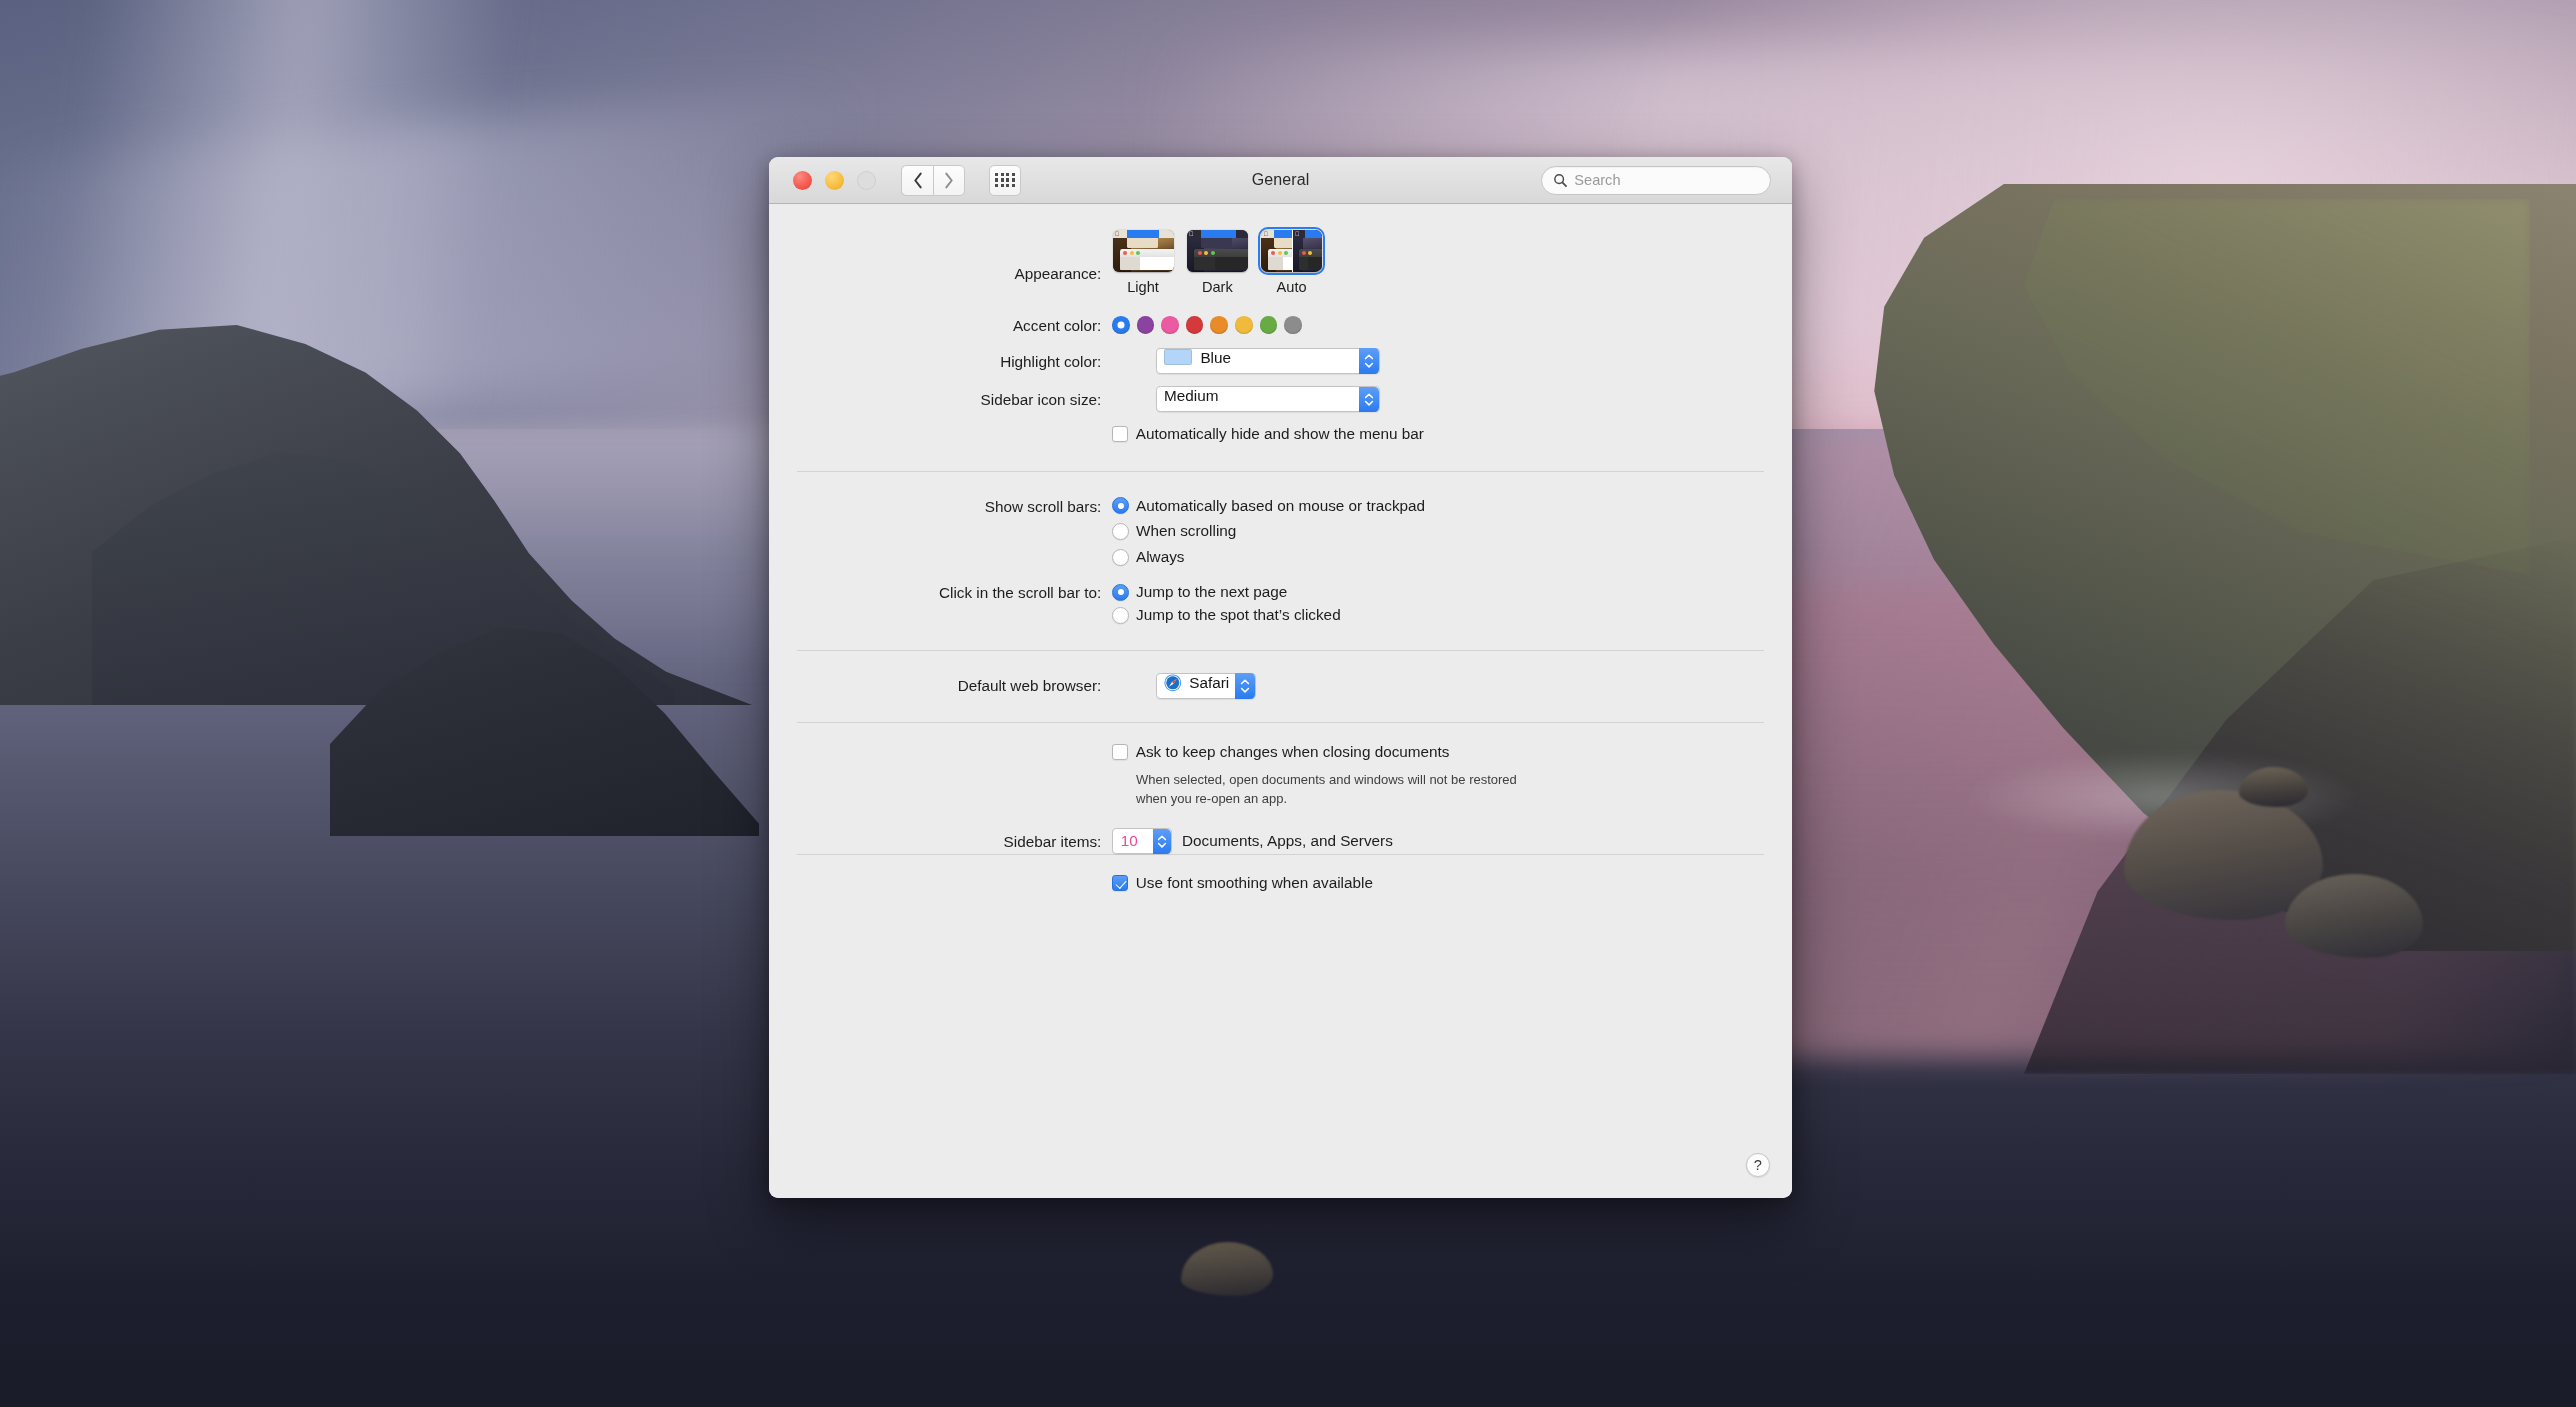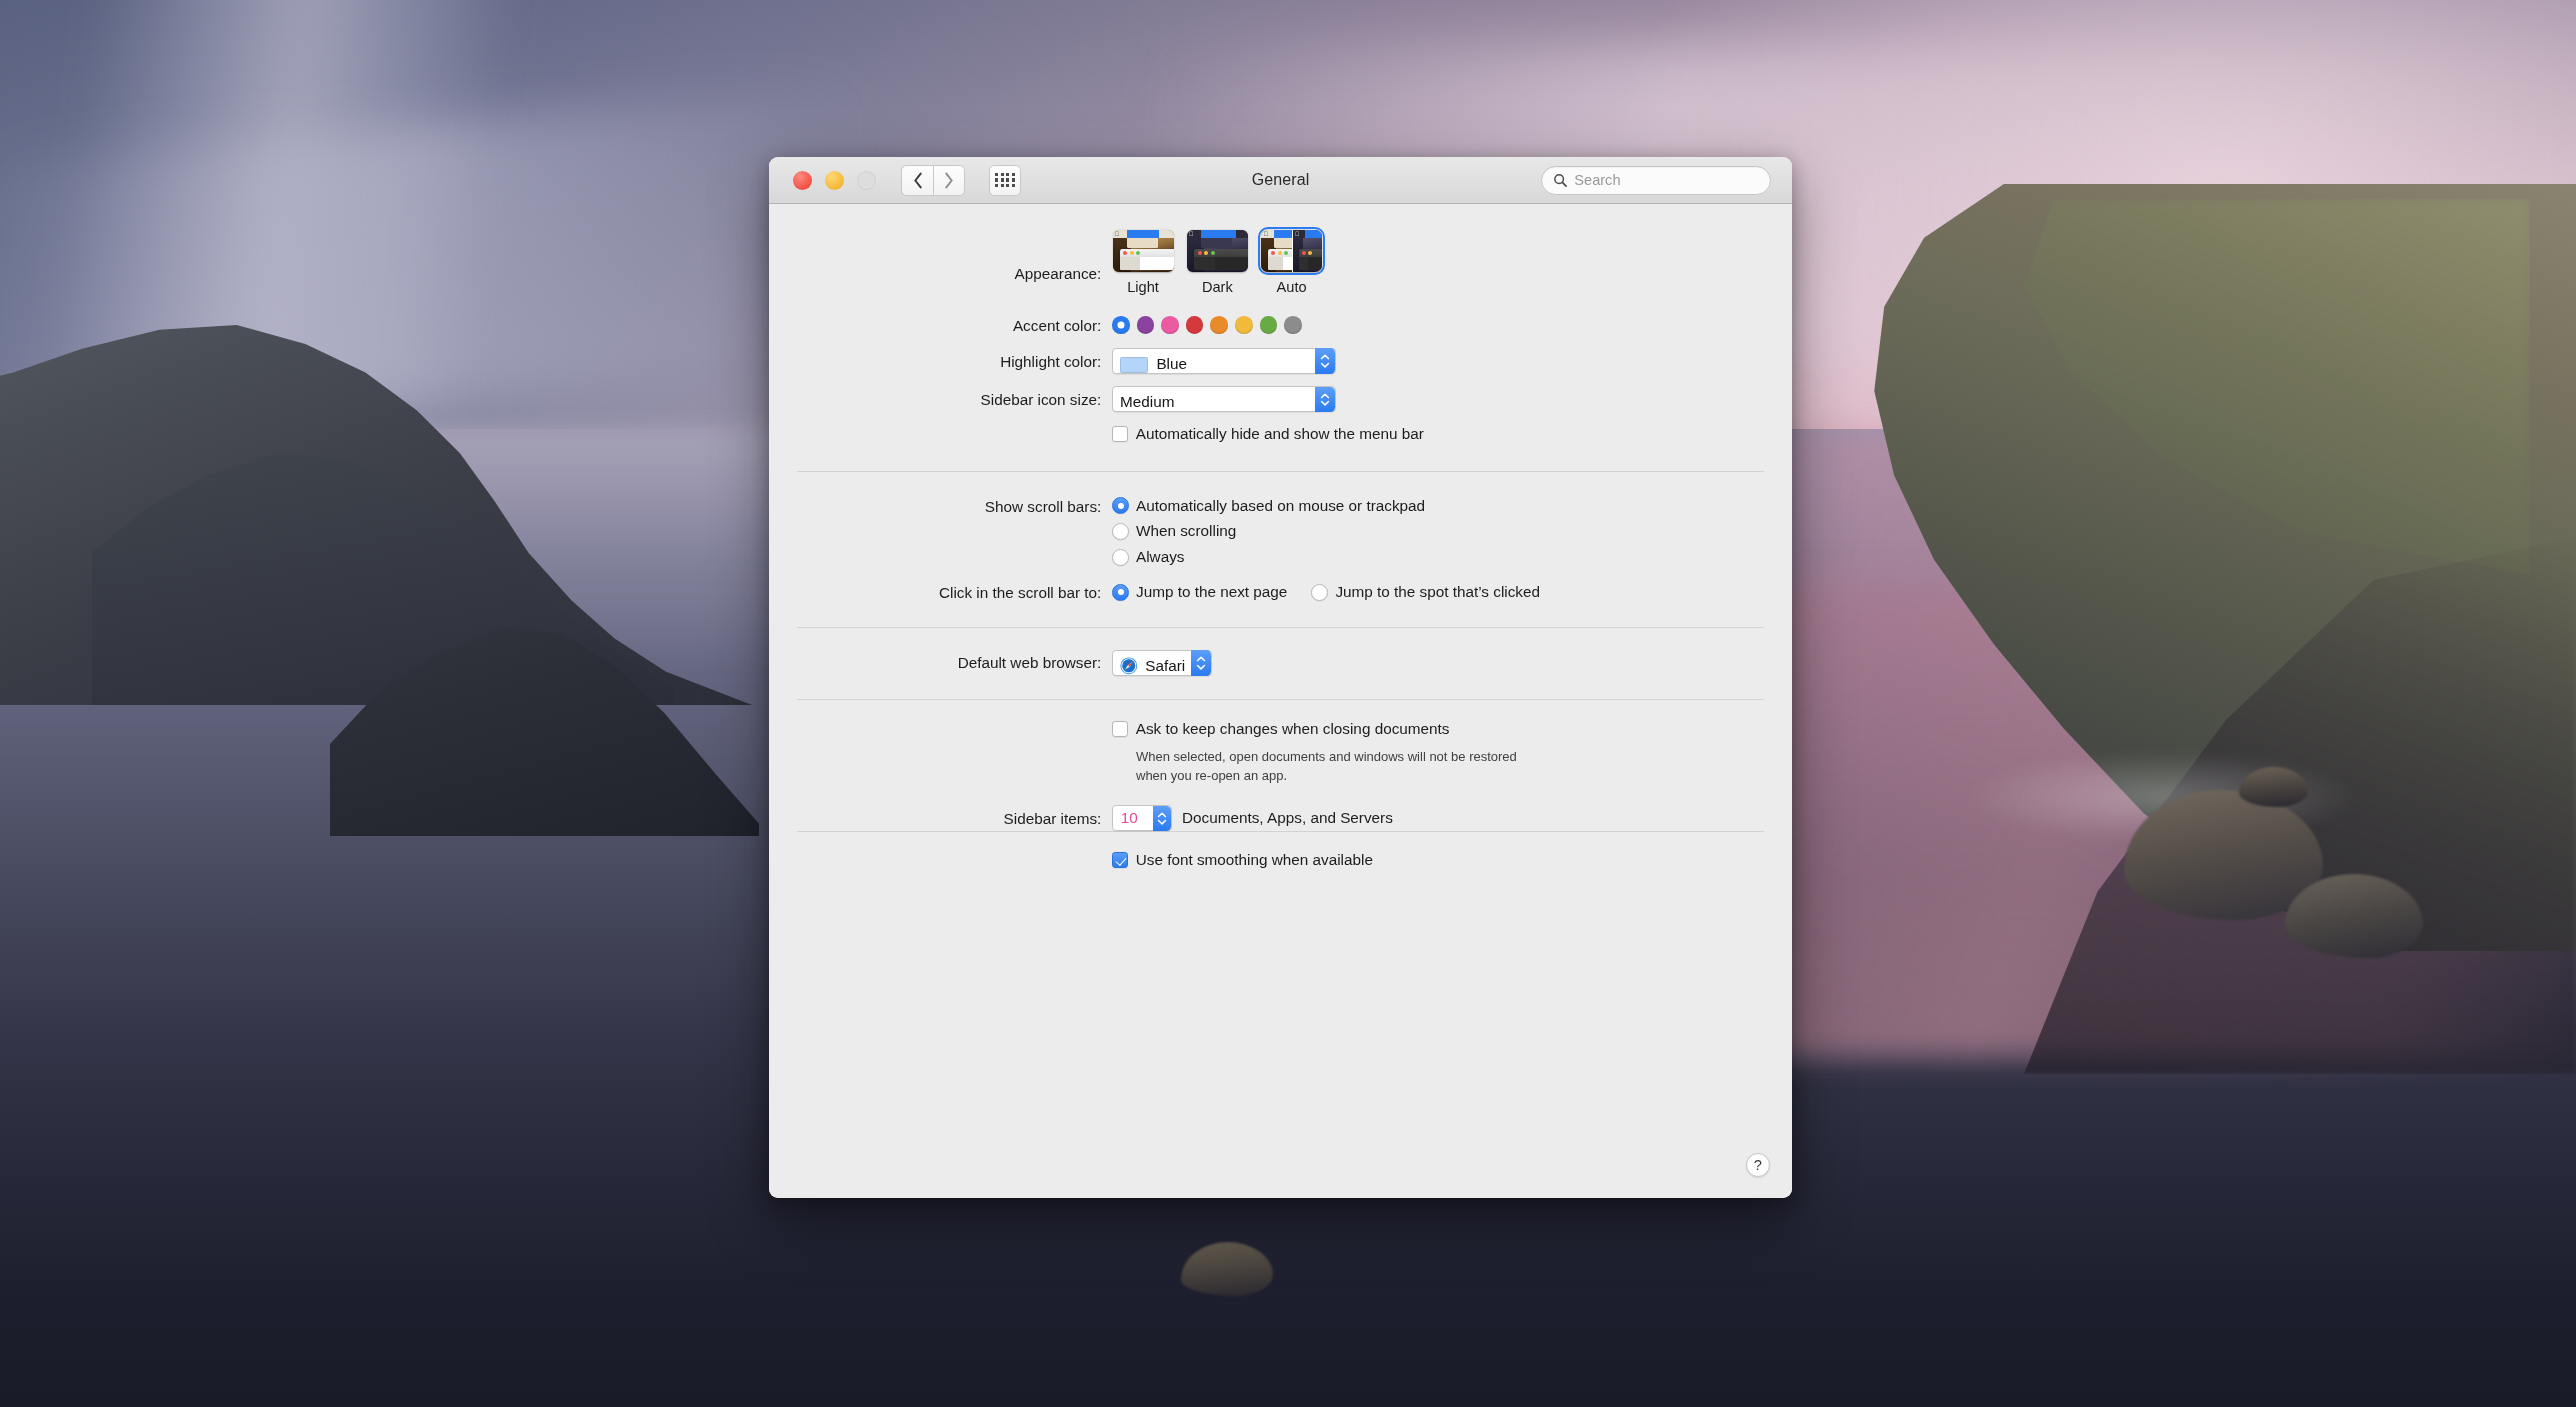--- a/index.html
+++ b/index.html
@@ -318,24 +318,25 @@
     width: 7px; height: 7px; border-radius: 50%;
     background: #fff;
   }
 
   
   .popup {
     height: 26px;
     background: #fff;
     border: 0.8px solid #c3c3c3;
     border-radius: 4.6px;
-    display: flex; align-items: flex-end;
+    display: flex; align-items: flex-start;
     padding-left: 7px;
     position: relative;
     box-shadow: 0 0.8px 0.8px rgba(0,0,0,0.07);
+    margin-left: 44px;
   }
   .popup-arrows {
     position: absolute; right: 0; top: -0.8px; bottom: -0.8px;
     width: 20px;
     background: linear-gradient(180deg, #5d9ef7 0%, #2a7bf0 100%);
     border-radius: 0 4.6px 4.6px 0;
     display: flex; flex-direction: column; align-items: center; justify-content: center;
     gap: 1.5px;
   }
   .popup-arrows svg { width: 10px; height: 6.1px; display: block; }
@@ -671,21 +672,21 @@
               <span class="rad"></span>
               <span class="cb-label">Always</span>
             </div>
           </div>
         </div>
       </div>
 
       <div class="row" style="padding-top:17px;padding-bottom:26px;">
         <div class="lbl" style="padding-top:2.3px;">Click in the scroll bar to:</div>
         <div class="ctrl">
-          <div style="display:flex;flex-direction:row;gap:24px;">
+          <div style="display:flex;flex-direction:column;gap:5px;">
             <div class="cb-row">
               <span class="rad on"></span>
               <span class="cb-label">Jump to the next page</span>
             </div>
             <div class="cb-row">
               <span class="rad"></span>
               <span class="cb-label">Jump to the spot that’s clicked</span>
             </div>
           </div>
         </div>

